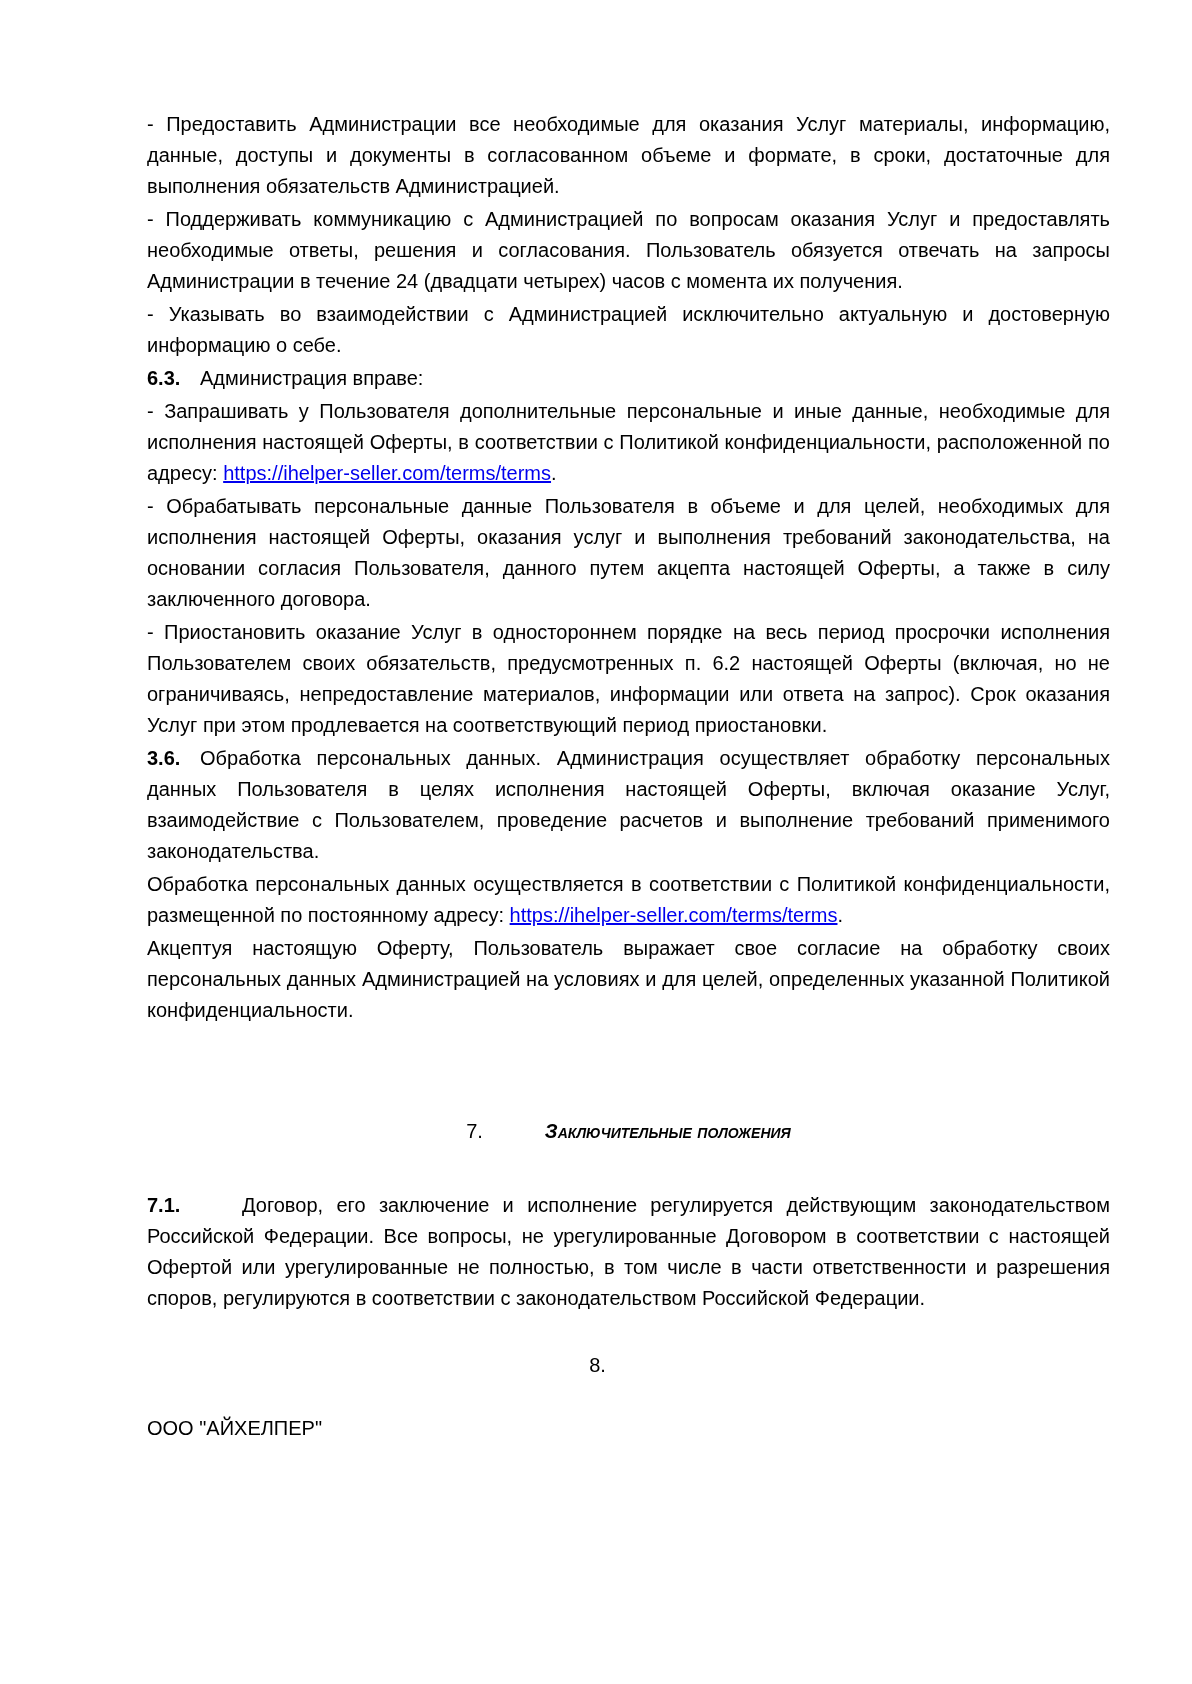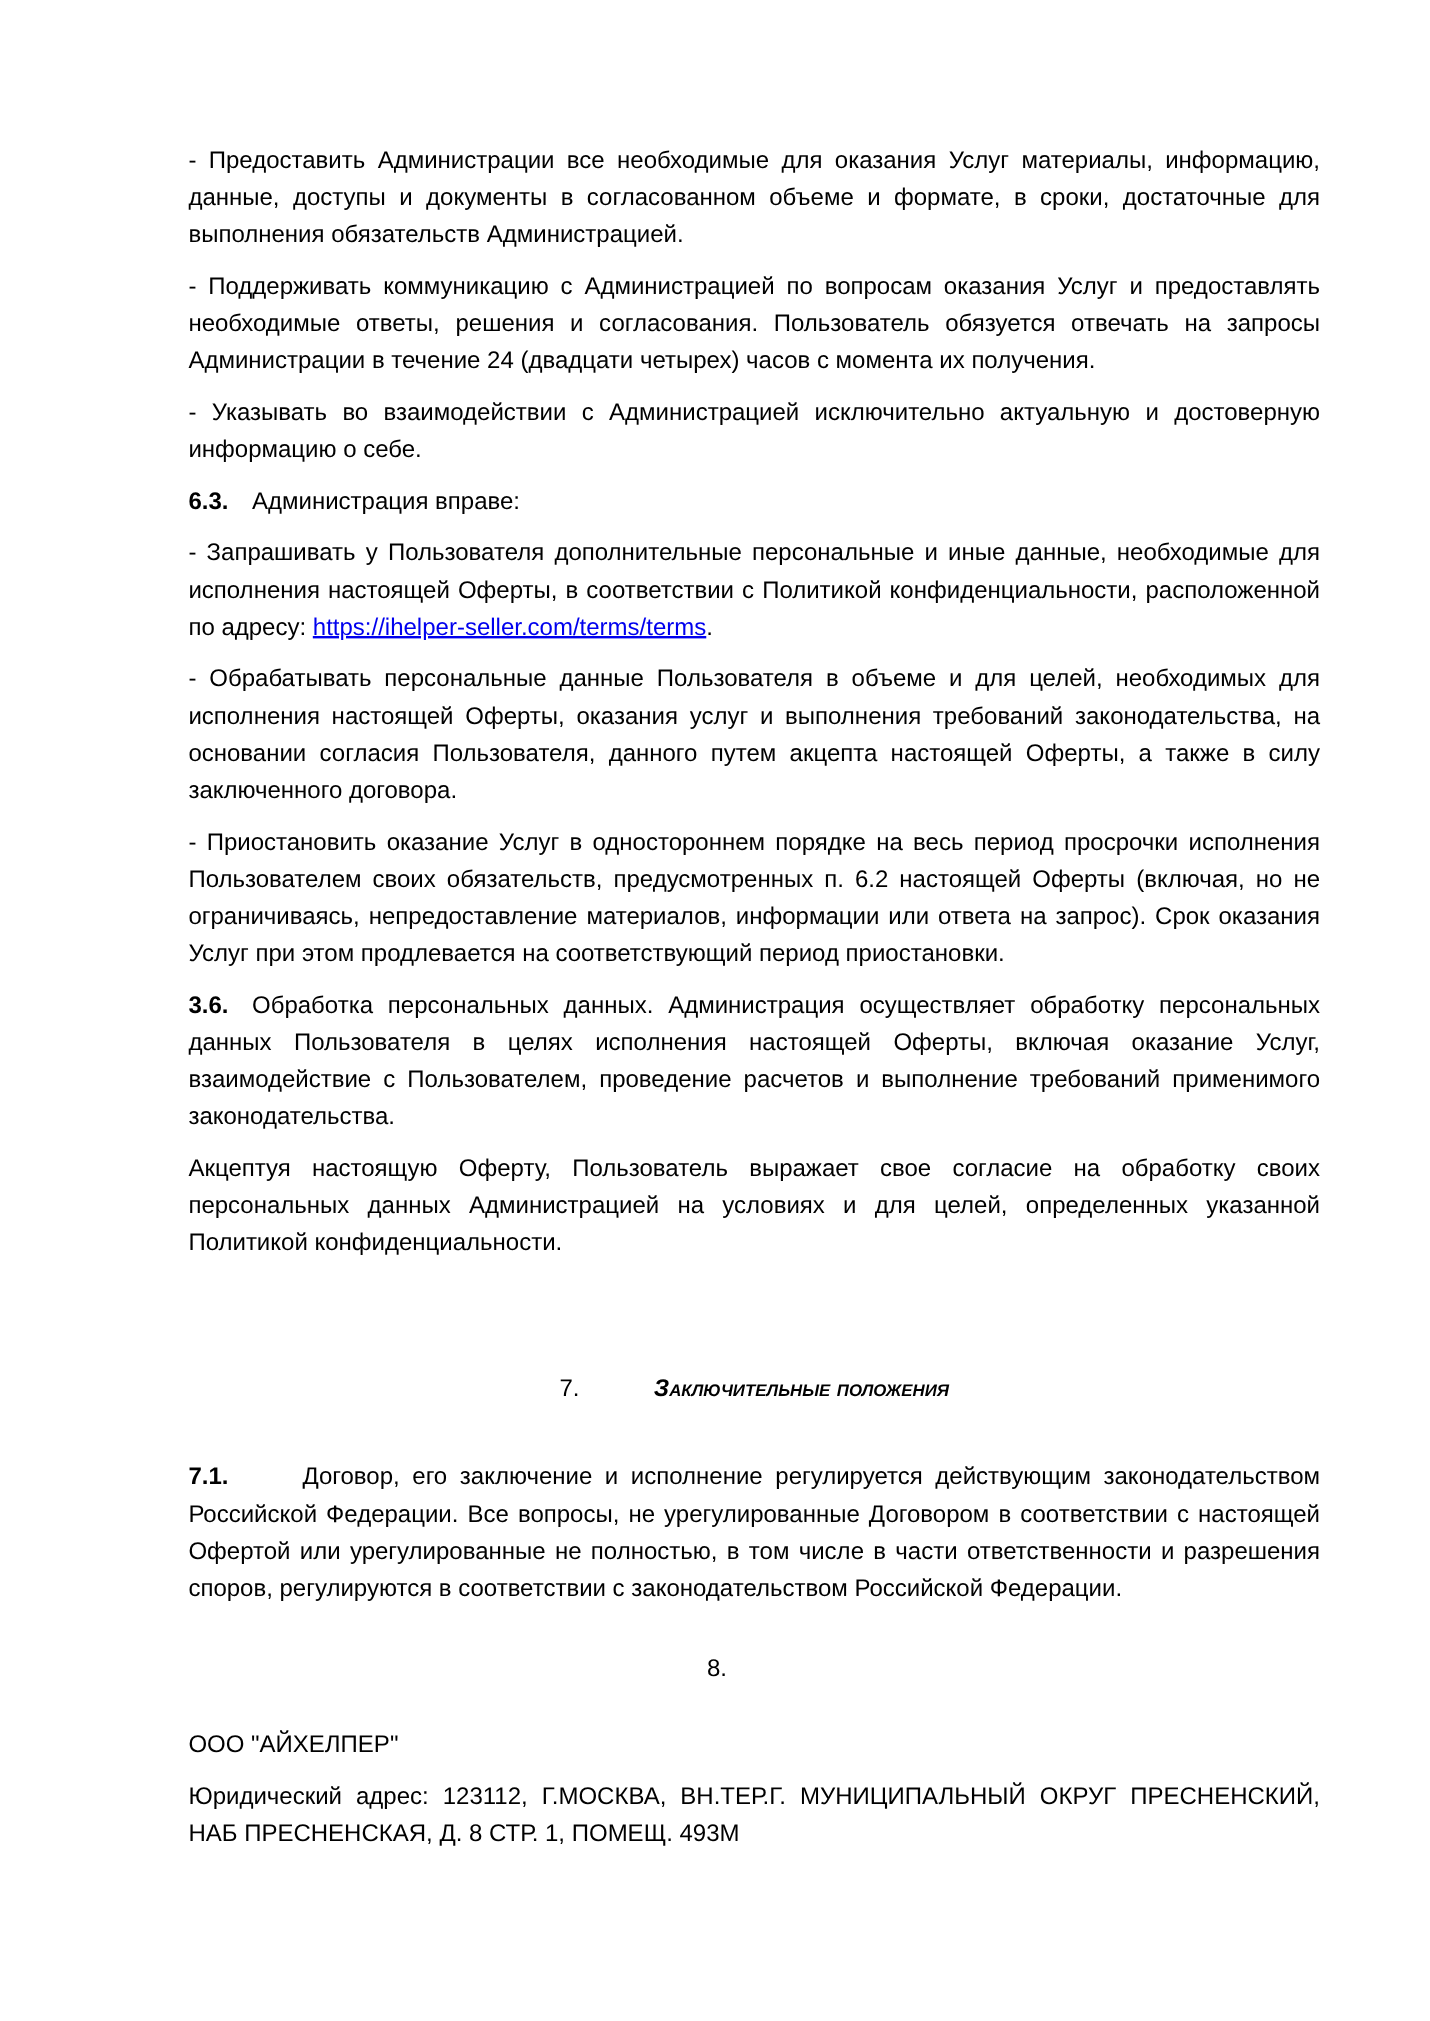--- a/index.html
+++ b/index.html
@@ -11,21 +11,21 @@
     background: #ffffff;
     color: #000000;
     font-family: "Liberation Sans", "DejaVu Sans", sans-serif;
     font-size: 20px;
     line-height: 31px;
     box-sizing: border-box;
     padding: 107px 80px 0 145px;
     overflow: hidden;
   }
   p {
-    margin: 12px;
+    margin: 2px;
     text-align: justify;
   }
   .num {
     font-weight: bold;
     display: inline-block;
   }
   .num-6 { min-width: 53px; }
   .num-7 { min-width: 95px; }
   a.doc-link {
     color: #0000ee;
@@ -66,33 +66,33 @@
   <p><span class="num num-6">6.3.</span><span>Администрация вправе:</span></p>
 
   <p><span>- Запрашивать у Пользователя дополнительные персональные и иные данные, необходимые для исполнения настоящей Оферты, в соответствии с Политикой конфиденциальности, расположенной по адресу: </span><a href="#" class="doc-link">https://ihelper-seller.com/terms/terms</a><span>.</span></p>
 
   <p>- Обрабатывать персональные данные Пользователя в объеме и для целей, необходимых для исполнения настоящей Оферты, оказания услуг и выполнения требований законодательства, на основании согласия Пользователя, данного путем акцепта настоящей Оферты, а также в силу заключенного договора.</p>
 
   <p>- Приостановить оказание Услуг в одностороннем порядке на весь период просрочки исполнения Пользователем своих обязательств, предусмотренных п. 6.2 настоящей Оферты (включая, но не ограничиваясь, непредоставление материалов, информации или ответа на запрос). Срок оказания Услуг при этом продлевается на соответствующий период приостановки.</p>
 
   <p><span class="num num-6">3.6.</span><span>Обработка персональных данных. Администрация осуществляет обработку персональных данных Пользователя в целях исполнения настоящей Оферты, включая оказание Услуг, взаимодействие с Пользователем, проведение расчетов и выполнение требований применимого законодательства.</span></p>
 
+  <p><span>Обработка персональных данных осуществляется в соответствии с Политикой конфиденциальности, размещенной по постоянному адресу: </span><a href="#" class="doc-link">https://ihelper-seller.com/terms/terms</a><span>.</span></p>
 
   <p>Акцептуя настоящую Оферту, Пользователь выражает свое согласие на обработку своих персональных данных Администрацией на условиях и для целей, определенных указанной Политикой конфиденциальности.</p>
 
   <div class="heading heading-7">
     <span class="h-num">7.</span>
     <span class="h-title">Заключительные положения</span>
   </div>
 
   <p><span class="num num-7">7.1.</span><span>Договор, его заключение и исполнение регулируется действующим законодательством Российской Федерации. Все вопросы, не урегулированные Договором в соответствии с настоящей Офертой или урегулированные не полностью, в том числе в части ответственности и разрешения споров, регулируются в соответствии с законодательством Российской Федерации.</span></p>
 
 
   <div class="heading heading-8">
     <span class="h-num">8.</span>
   </div>
 
   <div class="requisites">
     <p>ООО "АЙХЕЛПЕР"</p>
-    <p>Юридический адрес: 123112, Г.МОСКВА, ВН.ТЕР.Г. МУНИЦИПАЛЬНЫЙ ОКРУГ ПРЕСНЕНСКИЙ, НАБ ПРЕСНЕНСКАЯ, Д. 8 СТР. 1, ПОМЕЩ. 493М</p>
   </div>
 
 </div>
 
 </body></html>

